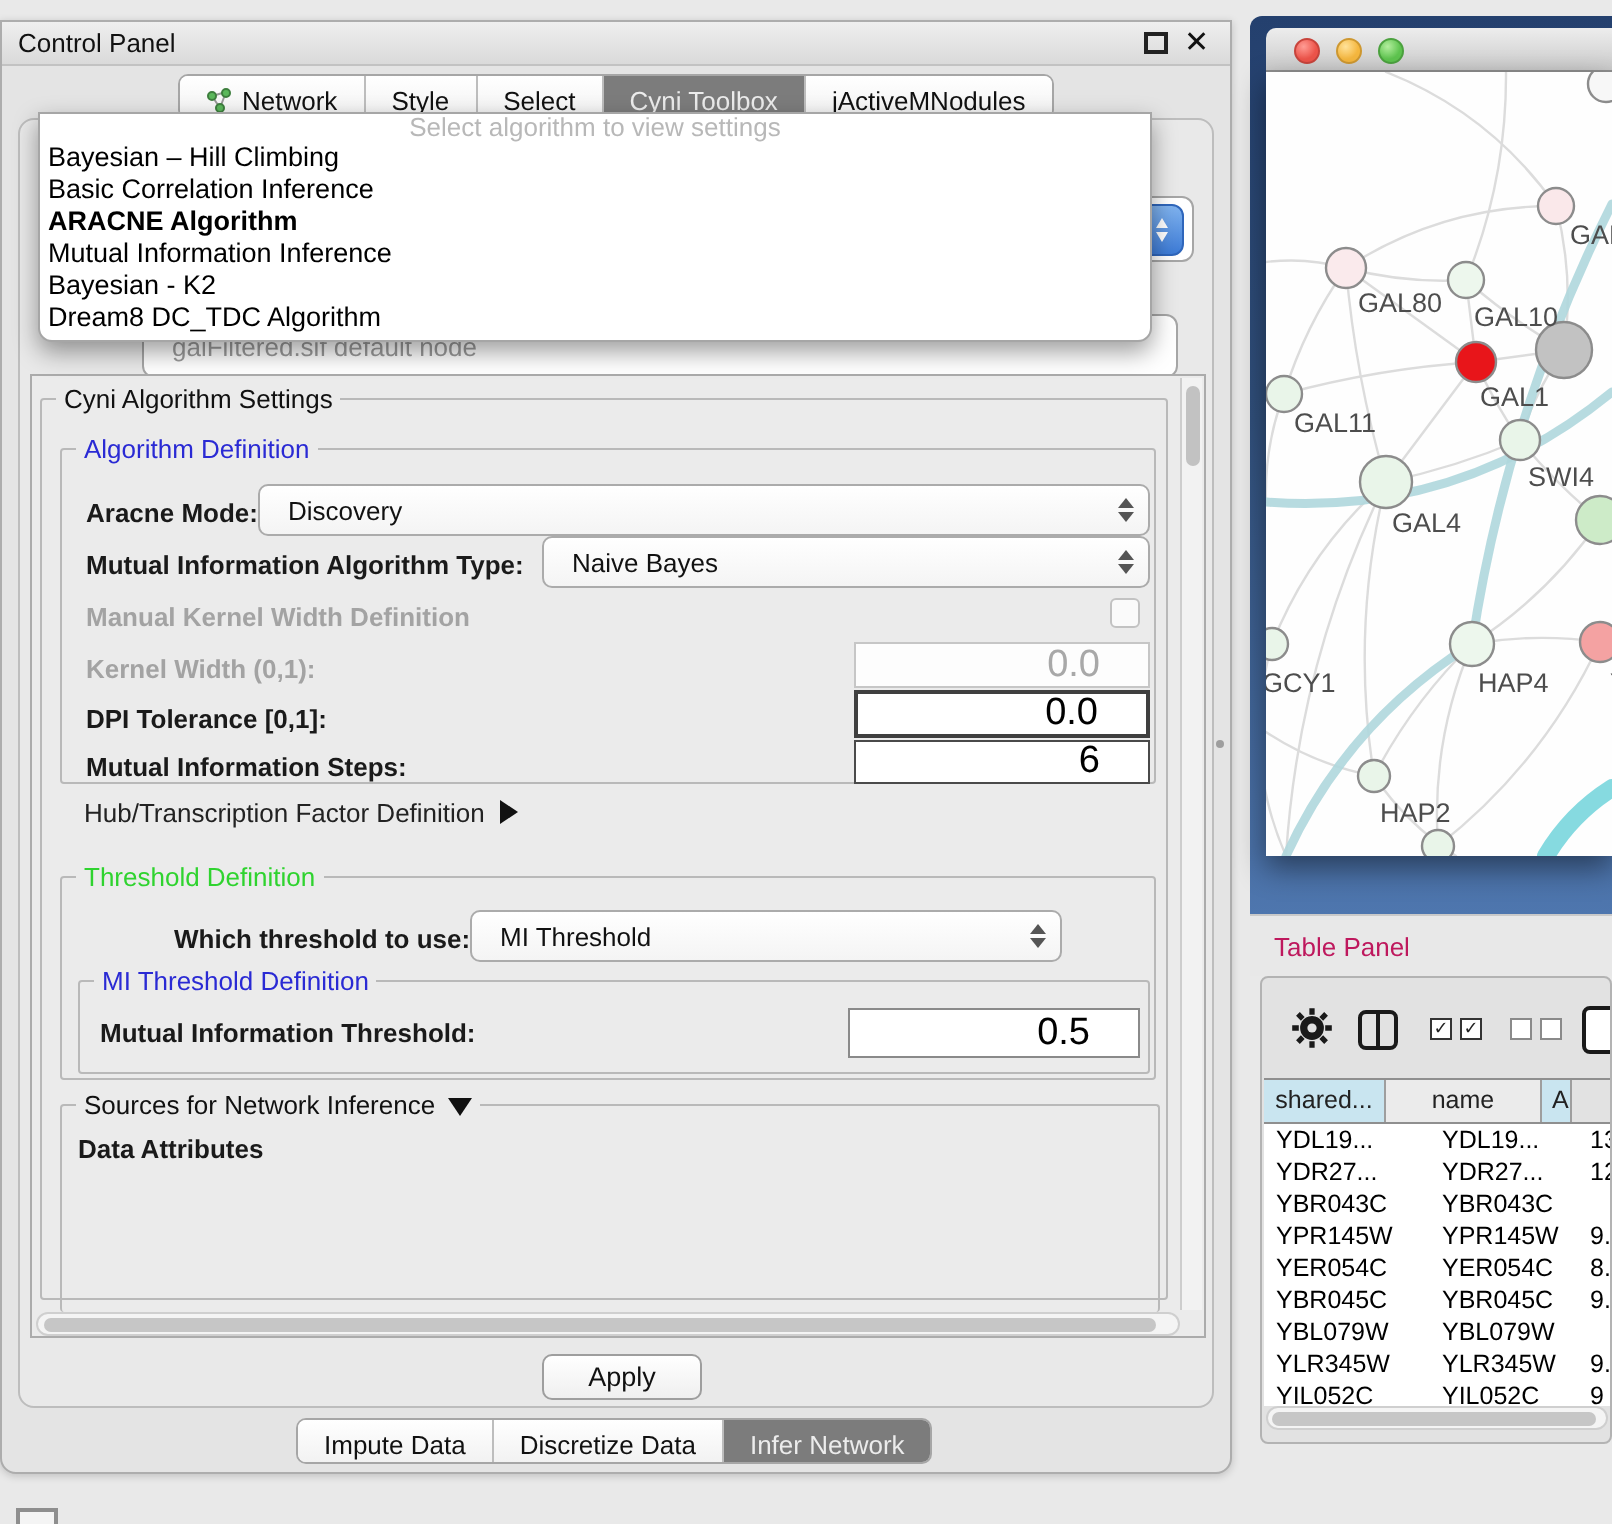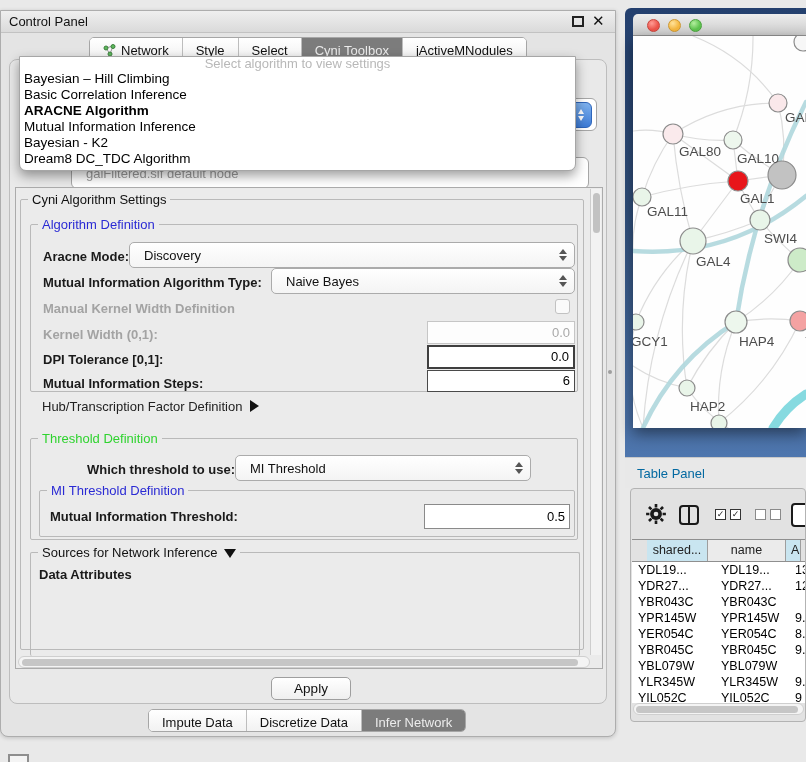--- a/index.html
+++ b/index.html
@@ -56,21 +56,21 @@
   .vscroll .thumb { position:absolute; left:1.5px; top:4px; width:7px; height:40px;
     background:#C2C2C2; border-radius:4px; }
   .group { position:absolute; border:1px solid #B9B9B9; border-radius:2px; }
   .group-label { position:absolute; top:-8px; left:7px; background:#EBEBEB; padding:0 4px;
     font-size:13px; white-space:nowrap; }
   .lbl-blue { color:#2A2AD4; }
   .lbl-green { color:#2FD32F; }
   .fieldlabel { position:absolute; font-weight:bold; font-size:13px; color:#1A1A1A; white-space:nowrap; }
   .fieldlabel.disabled { color:#A3A3A3; }
   .textfield { position:absolute; background:#FFFFFF; border:1px solid #8A8A8A;
-    font-size:13px; text-align:right; padding-right:4px; color:#000; display:block; line-height:normal; }
+    font-size:19px; text-align:right; padding-right:24px; color:#000; display:block; line-height:normal; }
   .textfield.disabled { border:1px solid #C6C6C6; color:#A8A8A8; background:#FDFDFD; }
   .textfield.strong { border:2px solid #3F3F3F; }
   .textfield.medium { border:1.5px solid #4A4A4A; }
   .mac-combo { position:absolute; background:linear-gradient(#FFFFFF,#F4F4F4);
     border:1px solid #ABABAB; border-radius:5px; }
   .mac-combo .val { position:absolute; left:14px; top:0; bottom:0; display:flex; align-items:center; font-size:13px; }
   .stepper { position:absolute; right:7px; top:50%; transform:translateY(-50%);
     display:flex; flex-direction:column; align-items:center; gap:2px; }
   .tri-up { width:0; height:0; border-left:4px solid transparent; border-right:4px solid transparent; border-bottom:5px solid #555; }
   .tri-down { width:0; height:0; border-left:4px solid transparent; border-right:4px solid transparent; border-top:5px solid #555; }
@@ -108,38 +108,38 @@
   .light { position:absolute; top:4.5px; width:13px; height:13px; border-radius:50%; }
   .light.red { left:14px; background:radial-gradient(circle at 35% 30%,#FF9C94,#ED544A 60%); border:1px solid #C8443C; }
   .light.yellow { left:35px; background:radial-gradient(circle at 35% 30%,#FFE29A,#F5B73F 60%); border:1px solid #CE9831; }
   .light.green { left:56px; background:radial-gradient(circle at 35% 30%,#B3EE9E,#5EC44F 60%); border:1px solid #4CA23F; }
   .net-canvas { position:absolute; left:8px; top:28px; width:173px; height:392px;
     background:#FEFEFE; box-shadow:0 6px 14px rgba(0,0,0,.45); }
 
   
   .table-strip { position:absolute; left:625px; top:457px; width:181px; height:31px;
     background:#E8E8E8; border-top:1px solid #C9C9C9; }
-  .table-strip .t { position:absolute; left:12px; top:8px; font-size:13px; color:#0369a1; }
+  .table-strip .t { position:absolute; left:12px; top:8px; font-size:13px; color:#be185d; }
   .table-box { position:absolute; left:630px; top:488px; width:176px; height:234px;
     background:#E2E2E2; border:1px solid #B3B3B3; border-radius:4px; overflow:hidden; }
   .tb-toolbar { position:absolute; left:0; top:0; width:100%; height:48px; }
   .icon-cols { position:absolute; left:48px; top:16px; width:20px; height:20px;
     border:2.5px solid #1A1A1A; border-radius:4px; }
   .icon-cols:after { content:""; position:absolute; left:6.5px; top:0; bottom:0; width:2.5px; background:#1A1A1A; }
   .mini-check { position:absolute; width:11px; height:11px; border:1.5px solid #333;
     font-size:9px; line-height:9px; text-align:center; color:#222; background:#FFF; }
   .mini-box { position:absolute; width:11px; height:11px; border:1.5px solid #8A8A8A; background:#FFF; }
   .icon-partial { position:absolute; left:160px; top:14px; width:26px; height:24px;
     border:2.5px solid #1A1A1A; border-radius:4px; background:#FFF; }
   .tbl { position:absolute; left:1px; top:50px; width:174px; }
   .thead { display:flex; height:23px; border-top:1px solid #8F8F8F; border-bottom:1px solid #8F8F8F; }
   .th { font-size:12.5px; color:#222; text-align:center; line-height:21px;
     border-right:1px solid #9E9E9E; background:#EBEBEB; overflow:hidden; white-space:nowrap; }
   .th.hl { background:#C9E5F0; }
-  .th:nth-child(1){ width:61px;margin-left:15px; } .th:nth-child(2){ width:78px; } .th:nth-child(3){ width:15px; text-align:left; padding-left:5px; }
+  .th:nth-child(1){ width:61px; } .th:nth-child(2){ width:78px; } .th:nth-child(3){ width:15px; text-align:left; padding-left:5px; }
   .rows { height:141px; overflow:hidden; background:#FFF; }
   .tr { display:flex; height:16px; }
   .td { font-size:12.5px; line-height:16px; color:#000; white-space:nowrap; overflow:hidden; }
   .td:nth-child(1){ width:81px; padding-left:6px; } .td:nth-child(2){ width:78px; padding-left:8px; } .td:nth-child(3){ width:15px; padding-left:4px; }
   .tb-hscroll { position:absolute; left:2px; top:214px; width:171px; height:12px; }
 </style>
 </head>
 <body>
 
 <div class="control-window">

